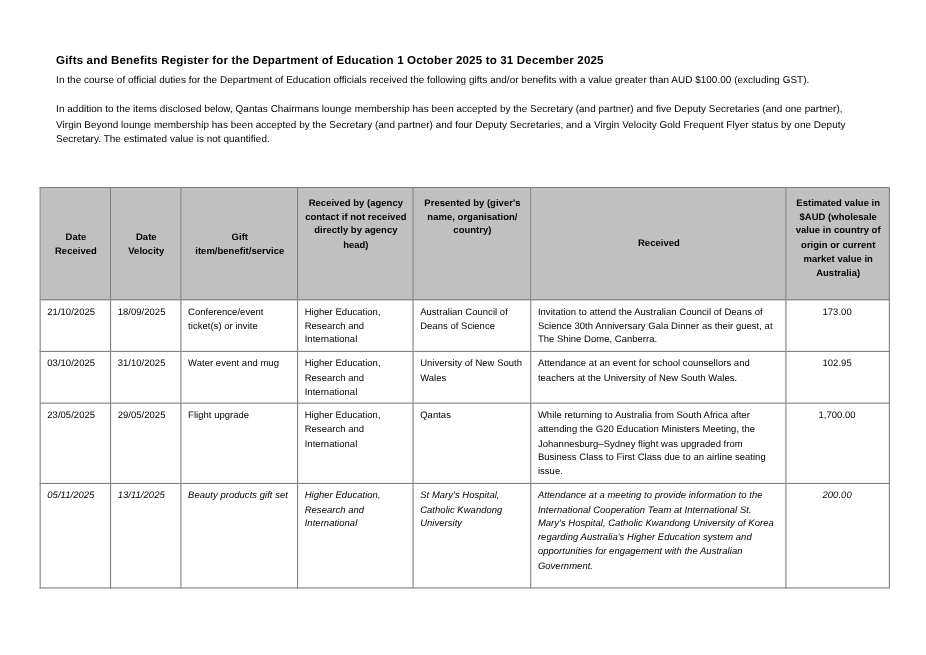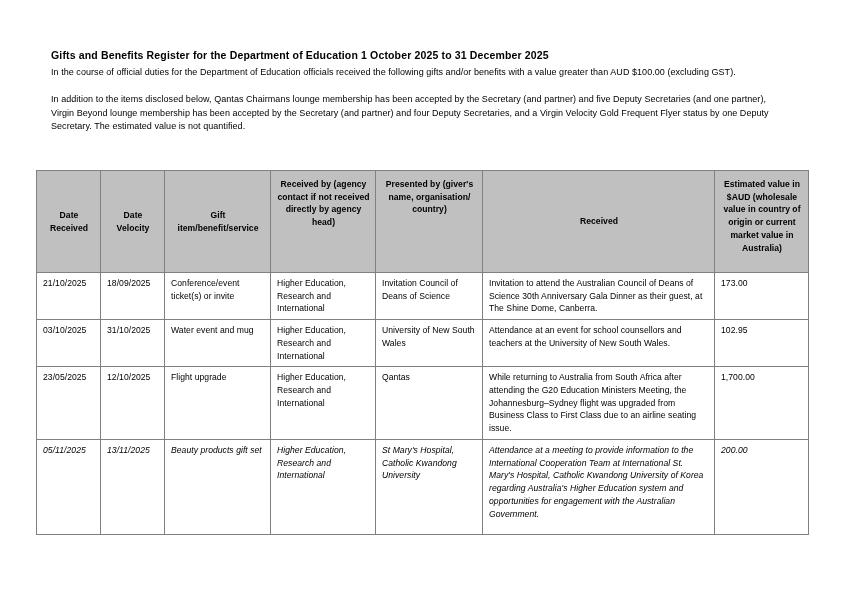--- a/index.html
+++ b/index.html
@@ -71,21 +71,21 @@
     padding-top: 7px;
   }
   .col-date-received  { width: 64px; }
   .col-date-recorded  { width: 64px; }
   .col-gift           { width: 106px; }
   .col-received-by    { width: 105px; }
   .col-presented-by   { width: 107px; }
   .col-occasion       { width: 232px; }
   .col-value          { width: 94px; }
   td.value-cell {
-    text-align: left;
+    text-align: center;
     padding-right: 7px;
     white-space: nowrap;
   }
   tbody tr.r1 td { height: 34px; }
   tbody tr.r2 td { height: 34px; }
   tbody tr.r3 td { height: 62px; }
   tbody tr.r4 td { height: 86px; font-style: italic; }
   .nowrap-cell { white-space: nowrap; }
 </style>
 </head>
@@ -119,36 +119,36 @@
         <th>Received</th>
         <th class="top-align">Estimated value in $AUD (wholesale value in country of origin or current market value in Australia)</th>
       </tr>
     </thead>
     <tbody>
       <tr class="r1">
         <td class="nowrap-cell">21/10/2025</td>
         <td class="nowrap-cell">18/09/2025</td>
         <td>Conference/event ticket(s) or invite</td>
         <td>Higher Education, Research and International</td>
-        <td>Invitation Council of Deans of Science</td>
+        <td>Australian Council of Deans of Science</td>
         <td>Invitation to attend the Australian Council of Deans of Science 30th Anniversary Gala Dinner as their guest, at The Shine Dome, Canberra.</td>
         <td class="value-cell">173.00</td>
       </tr>
       <tr class="r2">
         <td class="nowrap-cell">03/10/2025</td>
         <td class="nowrap-cell">31/10/2025</td>
         <td>Water event and mug</td>
         <td>Higher Education, Research and International</td>
         <td>University of New South Wales</td>
         <td>Attendance at an event for school counsellors and teachers at the University of New South Wales.</td>
         <td class="value-cell">102.95</td>
       </tr>
       <tr class="r3">
         <td class="nowrap-cell">23/05/2025</td>
-        <td class="nowrap-cell">12/10/2025</td>
+        <td class="nowrap-cell">29/05/2025</td>
         <td>Flight upgrade</td>
         <td>Higher Education, Research and International</td>
         <td>Qantas</td>
         <td>While returning to Australia from South Africa after attending the G20 Education Ministers Meeting, the Johannesburg–Sydney flight was upgraded from Business Class to First Class due to an airline seating issue.</td>
         <td class="value-cell">1,700.00</td>
       </tr>
       <tr class="r4">
         <td class="nowrap-cell">05/11/2025</td>
         <td class="nowrap-cell">13/11/2025</td>
         <td>Beauty products gift set</td>

